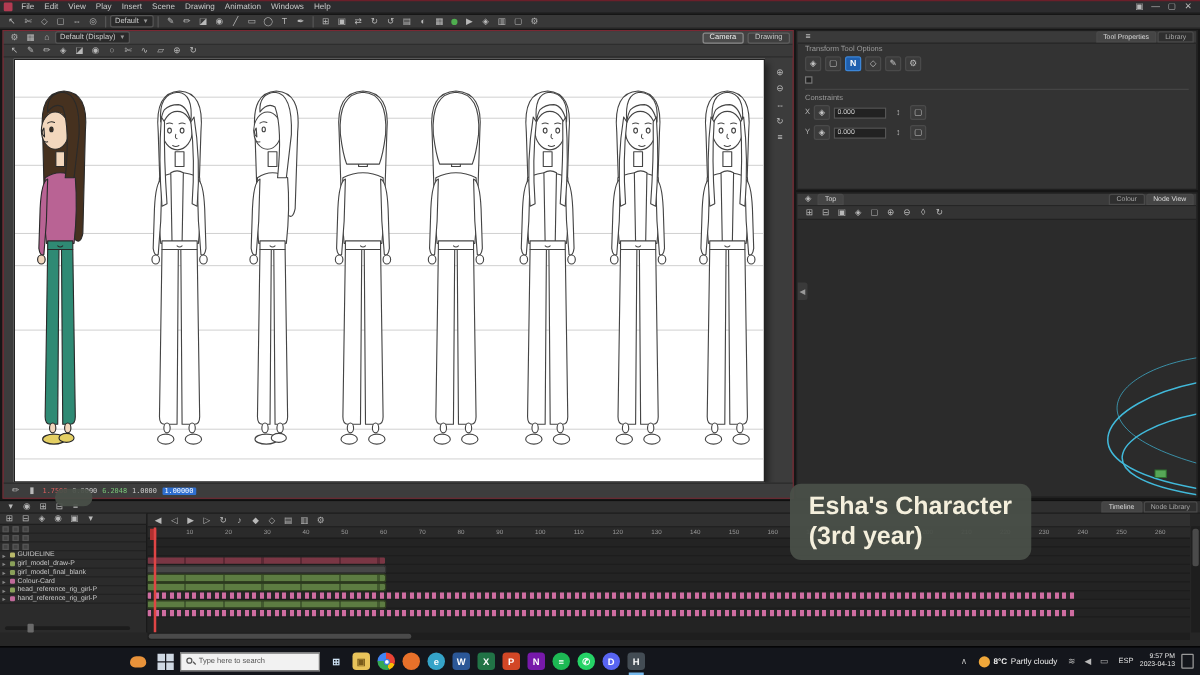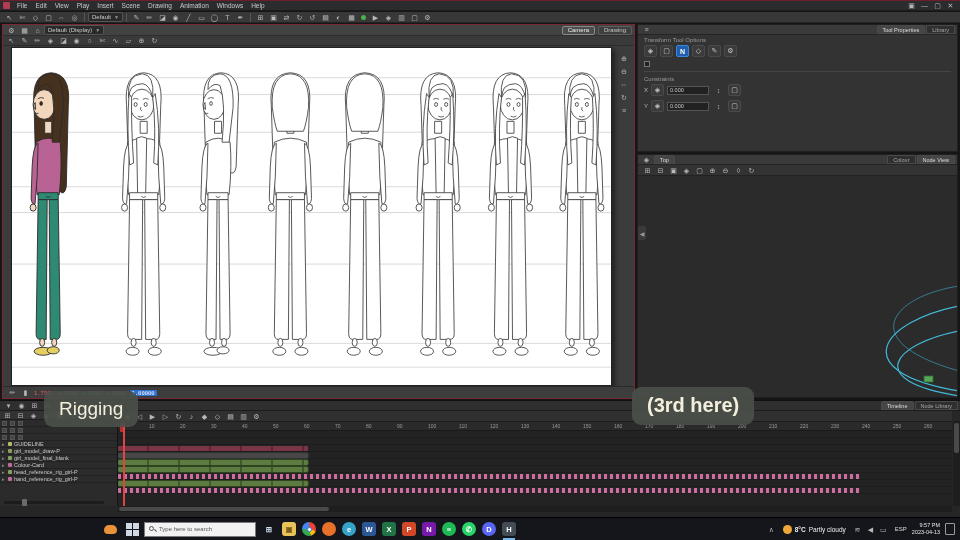--- a/index.html
+++ b/index.html
@@ -723,19 +723,19 @@
       <span class="tray-txt">ESP</span>
       <span id="clock">
         <div>9:57 PM</div>
         <div>2023-04-13</div>
       </span>
       <span id="notif"></span>
     </span>
   </div>
 
   <div class="overlay" style="left:44px;top:391px;">
-    <div class="ov-l2">Rigging</div>
   </div>
   <div class="overlay" style="left:632px;top:387px;">
-    <div class="ov-l2 bold">(3rd here)</div>
+    <div class="ov-l1">Esha's Character</div>
+    <div class="ov-l2 bold">(3rd year)</div>
   </div>
 
 </div>
 
 </body></html>

